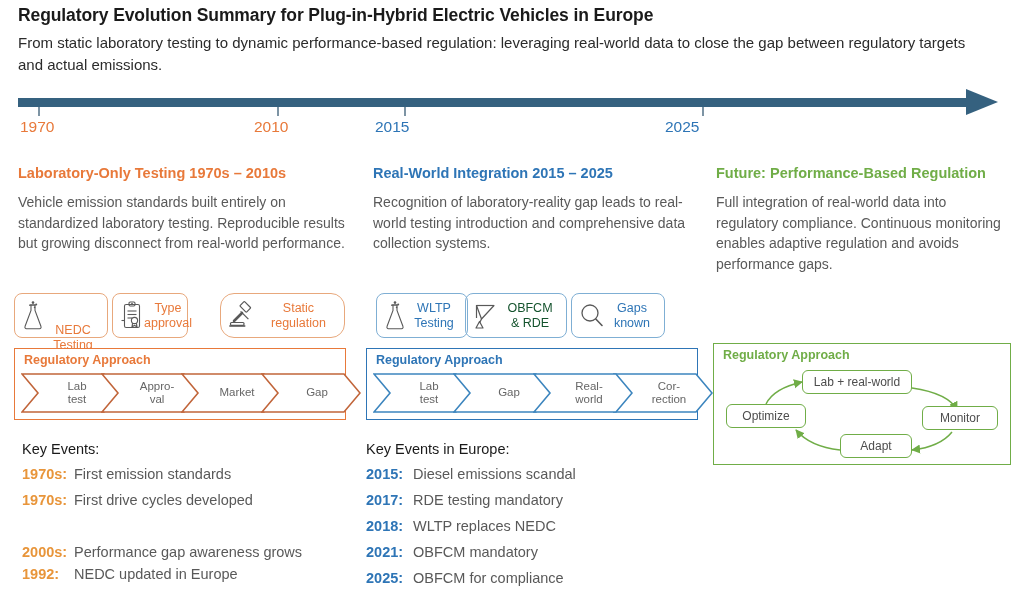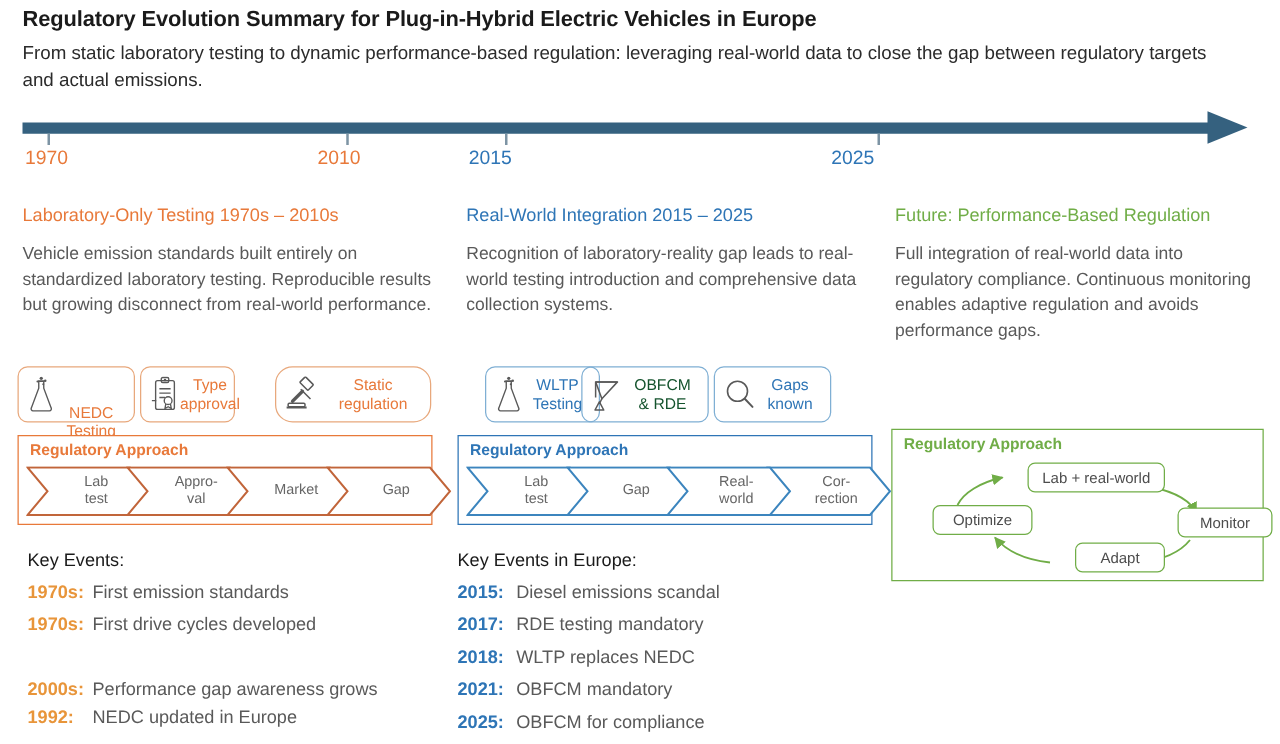--- a/index.html
+++ b/index.html
@@ -39,21 +39,21 @@
   .tl-tick{
     position:absolute;top:107px;width:1.5px;height:9px;background:#7d94a4;
   }
   .tl-year{
     position:absolute;top:118px;font-size:15.5px;
     white-space:nowrap;
   }
 
   
   .col-head{
-    position:absolute;font-size:14.5px;font-weight:normal;white-space:nowrap;
+    position:absolute;font-size:14.5px;font-weight:bold;white-space:nowrap;
   }
   .col-body{
     position:absolute;font-size:14px;line-height:20.5px;color:#595959;
   }
 
   
   .card{
     position:absolute;height:45px;border:1.4px solid;border-radius:8px;
     box-sizing:border-box;display:flex;align-items:center;
   }
@@ -76,21 +76,21 @@
     position:absolute;left:0;top:0;width:100%;height:100%;
     display:flex;align-items:center;justify-content:center;
     font-size:11.5px;line-height:13.5px;text-align:center;color:#666;
     white-space:pre-line;box-sizing:border-box;padding-left:12px;
   }
 
   
   .cyc-node{
     position:absolute;border:1.3px solid #70ad47;border-radius:6px;
     box-sizing:border-box;display:flex;align-items:center;justify-content:center;
-    font-size:12px;color:#4d4d4d;background:#fff;white-space:nowrap;margin-left:20px;
+    font-size:12px;color:#4d4d4d;background:#fff;white-space:nowrap;
   }
 
   
   .ke-head{
     position:absolute;font-size:14.5px;font-weight:normal;color:#1a1a1a;
     white-space:nowrap;
   }
   .ke-row{position:absolute;font-size:14.5px;white-space:nowrap;}
   .ke-year{font-weight:bold;display:inline-block;}
   .ke-text{color:#595959;}
@@ -207,21 +207,21 @@
   <div class="ke-row" style="left:22px;top:518px;margin-top:48px;">
     <span class="ke-year" style="color:#E8953A;width:52px;">1992:</span><span class="ke-text">NEDC updated in Europe</span>
   </div>
   <div class="ke-row" style="left:22px;top:544px;">
     <span class="ke-year" style="color:#E8953A;width:52px;">2000s:</span><span class="ke-text">Performance gap awareness grows</span>
   </div>
 
   <div class="col-head" style="left:373px;top:165px;color:#2E75B6;">Real-World Integration 2015 – 2025</div>
   <div class="col-body" style="left:373px;top:192px;width:325px;">Recognition of laboratory-reality gap leads to real-world testing introduction and comprehensive data collection systems.</div>
 
-  <div class="card" style="left:388px;top:293px;width:92px;border-color:#7FAFD4;">
+  <div class="card" style="left:376px;top:293px;width:92px;border-color:#7FAFD4;">
     <svg class="ico" width="22" height="30" viewBox="0 0 22 30">
       <g fill="none" stroke="#595959" stroke-width="1.1">
         <path d="M9 9.5 V4 h4 V9.5 L19 25.5 a1.6 1.6 0 0 1 -1.4 2.2 H4.4 A1.6 1.6 0 0 1 3 25.5 Z"></path>
         <line x1="8.3" y1="4" x2="13.7" y2="4"></line>
       </g>
       <circle cx="11" cy="1.6" r="1.3" fill="#595959"></circle>
       <circle cx="14.2" cy="3.6" r="1" fill="#595959"></circle>
       <circle cx="8" cy="4.2" r="0.85" fill="#595959"></circle>
       <circle cx="12.6" cy="6.4" r="0.8" fill="#595959"></circle>
     </svg>

